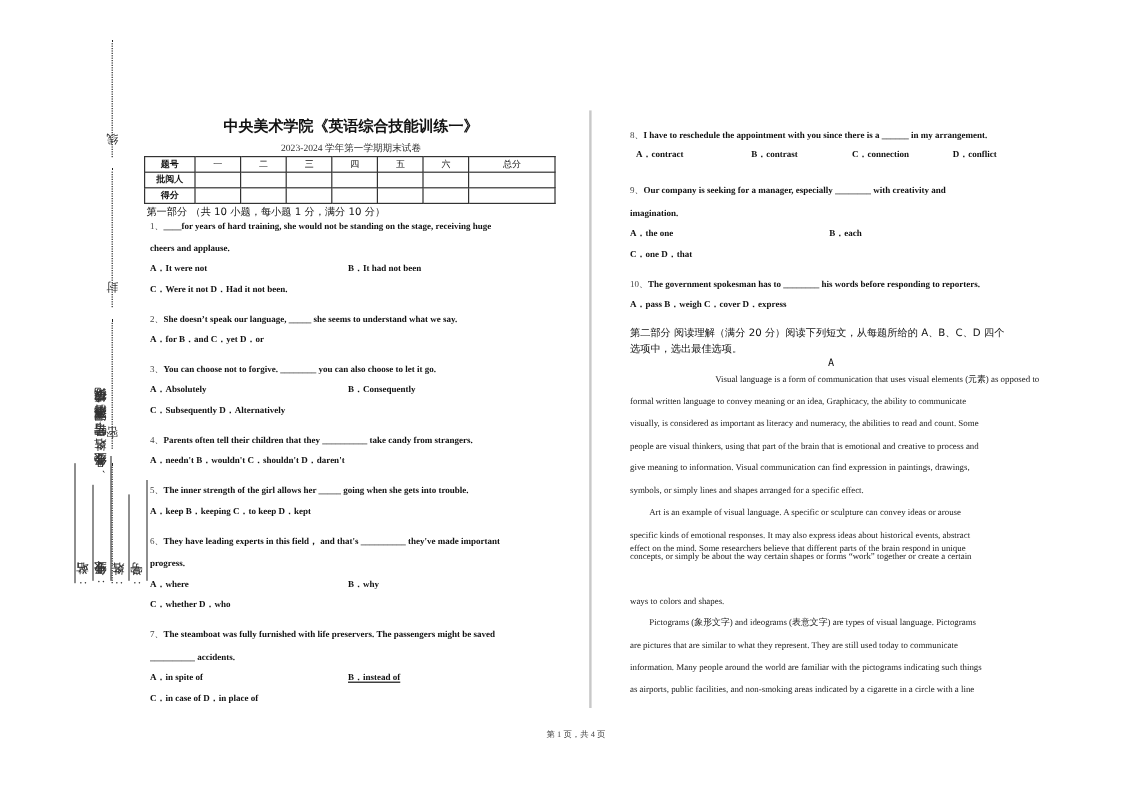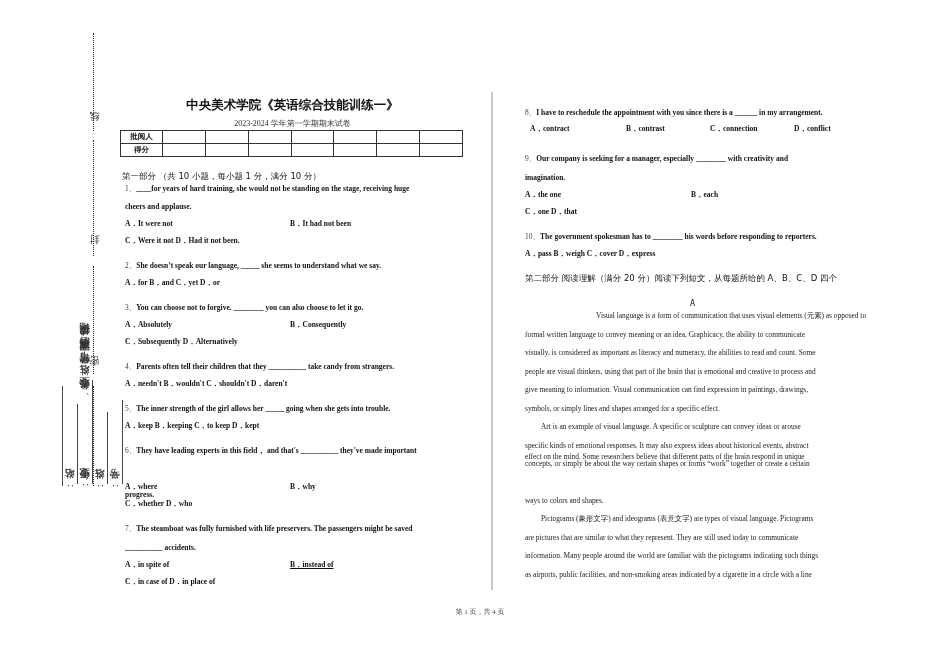--- a/index.html
+++ b/index.html
@@ -112,20 +112,30 @@
   <span class="seal s1">线</span>
   <span class="seal s2">封</span>
   <span class="seal s3">密</span>
 </div>
 
 <div class="title">中央美术学院《英语综合技能训练一》</div>
 <div class="subtitle">2023-2024 学年第一学期期末试卷</div>
 
 <table class="score">
   <tbody>
+      <tr>
+    <td class="rowhead">题号</td>
+    <td>一</td>
+    <td>二</td>
+    <td>三</td>
+    <td>四</td>
+    <td>五</td>
+    <td>六</td>
+    <td>总分</td>
+  </tr>
   <tr>
     <td class="rowhead">批阅人</td>
     <td></td>
     <td></td>
     <td></td>
     <td></td>
     <td></td>
     <td></td>
     <td></td>
   </tr>
@@ -158,21 +168,21 @@
 <div class="opt" style="left:290px;top:320px;">B．Consequently</div>
 <div class="opt" style="left:125px;top:337px;">C．Subsequently  D．Alternatively</div>
 
 <div class="q" style="left:125px;top:362px;"><span class="num">4、</span><span>Parents often tell their children that they __________ take candy from strangers.</span></div>
 <div class="opt" style="left:125px;top:379px;">A．needn't    B．wouldn't  C．shouldn't D．daren't</div>
 
 <div class="q" style="left:125px;top:404px;"><span class="num">5、</span><span>The inner strength of the girl allows her _____ going when she gets into trouble.</span></div>
 <div class="opt" style="left:125px;top:421px;">A．keep    B．keeping    C．to keep    D．kept</div>
 
 <div class="q" style="left:125px;top:446px;"><span class="num">6、</span><span>They have leading experts in this field， and that's __________ they've made important</span></div>
-<div class="q" style="left:125px;top:465px;margin-top:25px;">progress.</div>
+<div class="q" style="left:125px;top:465px;">progress.</div>
 <div class="opt" style="left:125px;top:482px;">A．where</div>
 <div class="opt" style="left:290px;top:482px;">B．why</div>
 <div class="opt" style="left:125px;top:499px;">C．whether   D．who</div>
 
 <div class="q" style="left:125px;top:524px;"><span class="num">7、</span><span>The steamboat was fully furnished with life preservers. The passengers might be saved</span></div>
 <div class="q" style="left:125px;top:543px;">__________ accidents.</div>
 <div class="opt" style="left:125px;top:560px;">A．in spite of</div>
 <div class="opt" style="left:290px;top:560px;text-decoration:underline;">B．instead of</div>
 <div class="opt" style="left:125px;top:577px;">C．in case of D．in place of</div>
 
@@ -188,20 +198,21 @@
 <div class="q" style="left:525px;top:173px;">imagination.</div>
 <div class="opt" style="left:525px;top:190px;">A．the one</div>
 <div class="opt" style="left:691px;top:190px;">B．each</div>
 <div class="opt" style="left:525px;top:207px;">C．one   D．that</div>
 
 <div class="q" style="left:525px;top:232px;"><span class="num">10、</span><span>The government spokesman has to ________ his words before responding to reporters.</span></div>
 <div class="opt" style="left:525px;top:249px;">A．pass B．weigh     C．cover     D．express</div>
 
 <div class="section2">
   <div>第二部分 阅读理解（满分 20 分）阅读下列短文，从每题所给的 A、B、C、D 四个</div>
+  <div>选项中，选出最佳选项。</div>
 </div>
 <div class="passage-label">A</div>
 
 <div class="pline indent" style="top:311px;margin-left:46px;">Visual language is a form of communication that uses visual elements (元素) as opposed to</div>
 <div class="pline" style="top:330px;">formal written language to convey meaning or an idea, Graphicacy, the ability to communicate</div>
 <div class="pline" style="top:348px;">visually, is considered as important as literacy and numeracy, the abilities to read and count. Some</div>
 <div class="pline" style="top:367px;">people are visual thinkers, using that part of the brain that is emotional and creative to process and</div>
 <div class="pline" style="top:385px;">give meaning to information. Visual communication can find expression in paintings, drawings,</div>
 <div class="pline" style="top:404px;">symbols, or simply lines and shapes arranged for a specific effect.</div>
 <div class="pline indent" style="top:422px;left:541px;">Art is an example of visual language. A specific or sculpture can convey ideas or arouse</div>

